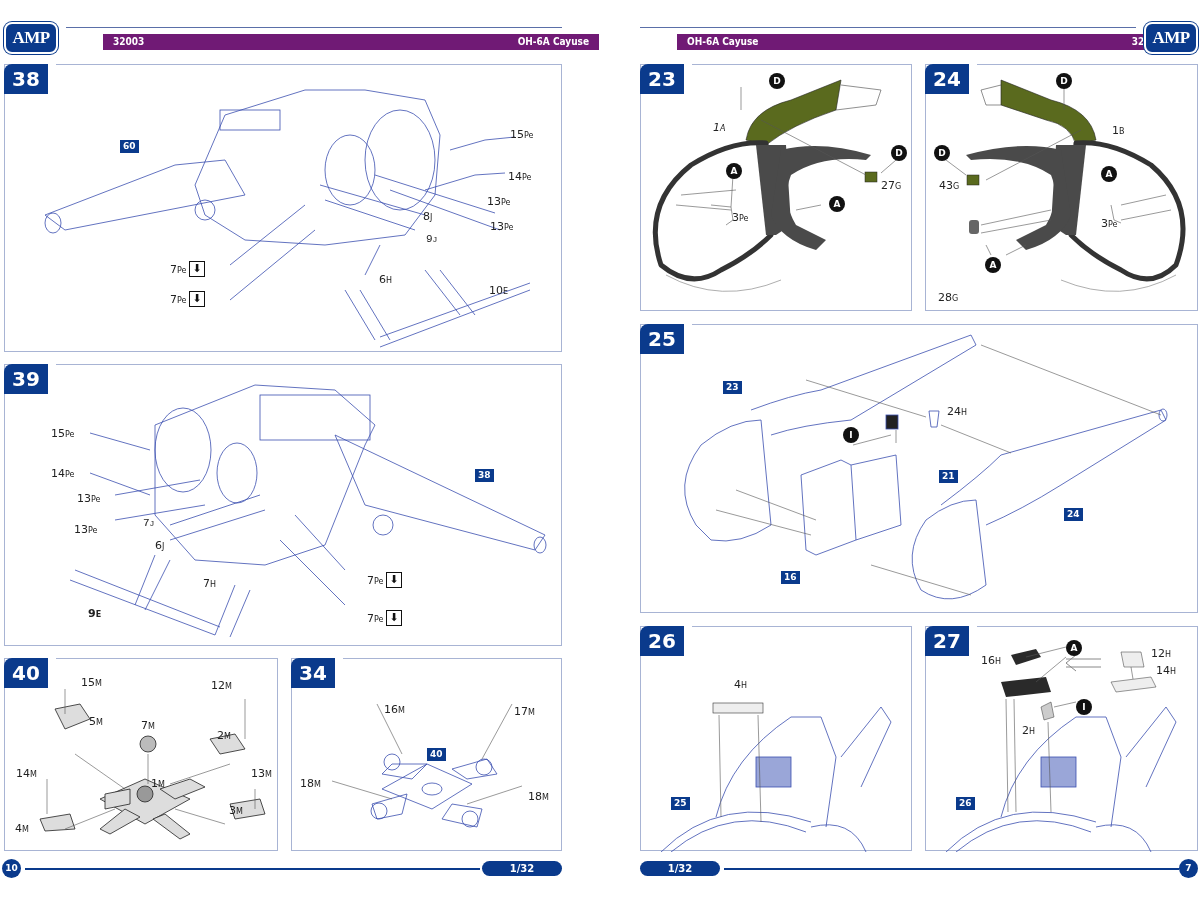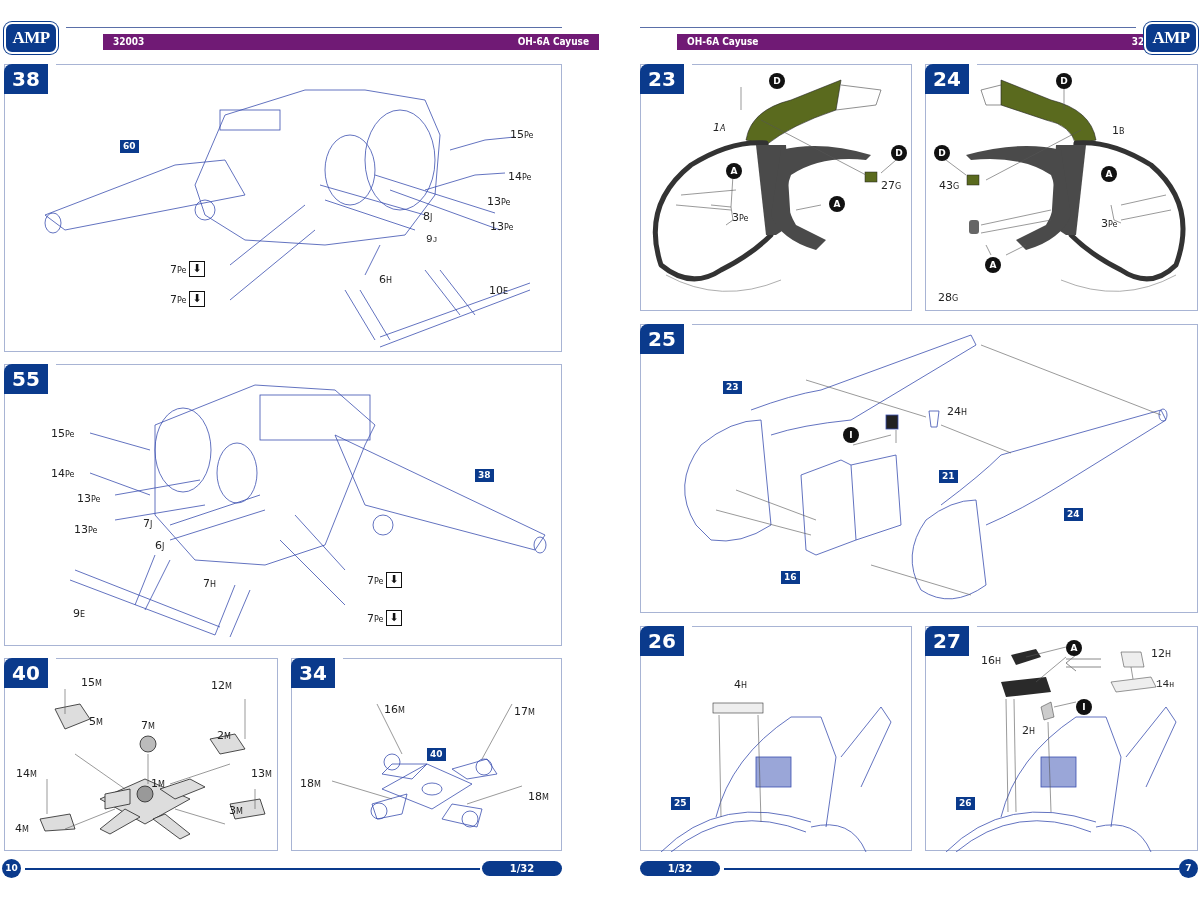--- a/index.html
+++ b/index.html
@@ -123,21 +123,21 @@
     <div class="part-label" style="left:421px; top:168px;font-family:Liberation Mono, monospace;"><span>9</span><small>J</small></div>
     <div class="part-label" style="left:374px; top:208px;"><span>6</span><small>H</small></div>
     <div class="part-label" style="left:484px; top:219px;"><span>10</span><small>E</small></div>
     <div class="part-label" style="left:165px; top:198px;"><span>7</span><small>Pe</small></div>
     <div class="pe-icon" style="left:184px; top:196px;">⬇</div>
     <div class="part-label" style="left:165px; top:228px;"><span>7</span><small>Pe</small></div>
     <div class="pe-icon" style="left:184px; top:226px;">⬇</div>
   </div>
 
   <div class="step" style="left:4px; top:364px; width:558px; height:282px;">
-    <div class="step-num">55</div>
+    <div class="step-num">39</div>
     <svg class="drawing" width="558" height="282">
       <g fill="none" stroke="#3b4fb0" stroke-width="0.8">
         <path d="M150 60 L250 20 L330 25 L370 60 L360 80 L320 180 L260 200 L190 195 L150 150 Z"></path>
         <rect x="255" y="30" width="110" height="45"></rect>
         <ellipse cx="178" cy="85" rx="28" ry="42"></ellipse>
         <ellipse cx="232" cy="108" rx="20" ry="30"></ellipse>
         <path d="M330 70 L540 170 L530 185 L360 140 Z"></path>
         <ellipse cx="535" cy="180" rx="6" ry="8"></ellipse>
         <circle cx="378" cy="160" r="10"></circle>
         <path d="M65 215 L210 270"></path>
@@ -154,24 +154,24 @@
         <path d="M165 175 L260 145"></path>
         <path d="M340 205 L290 150"></path>
         <path d="M340 240 L275 175"></path>
       </g>
     </svg>
     <div class="ref-badge" style="left:470px; top:104px;">38</div>
     <div class="part-label" style="left:46px; top:62px;"><span>15</span><small>Pe</small></div>
     <div class="part-label" style="left:46px; top:102px;"><span>14</span><small>Pe</small></div>
     <div class="part-label" style="left:72px; top:127px;"><span>13</span><small>Pe</small></div>
     <div class="part-label" style="left:69px; top:158px;"><span>13</span><small>Pe</small></div>
-    <div class="part-label" style="left:138px; top:152px;"><span>7</span><small>J</small></div>
+    <div class="part-label" style="left:138px; top:152px;font-family:Liberation Mono, monospace;"><span>7</span><small>J</small></div>
     <div class="part-label" style="left:150px; top:174px;"><span>6</span><small>J</small></div>
     <div class="part-label" style="left:198px; top:212px;"><span>7</span><small>H</small></div>
-    <div class="part-label" style="left:68px; top:242px;"><span>9</span><small>E</small></div>
+    <div class="part-label" style="left:83px; top:242px;font-weight:bold;"><span>9</span><small>E</small></div>
     <div class="part-label" style="left:362px; top:209px;"><span>7</span><small>Pe</small></div>
     <div class="pe-icon" style="left:381px; top:207px;">⬇</div>
     <div class="part-label" style="left:362px; top:247px;"><span>7</span><small>Pe</small></div>
     <div class="pe-icon" style="left:381px; top:245px;">⬇</div>
   </div>
 
   <div class="step" style="left:4px; top:658px; width:274px; height:193px;">
     <div class="step-num">40</div>
     <svg class="drawing" width="274" height="193">
       <g fill="#ddd" stroke="#222" stroke-width="0.8">
@@ -397,20 +397,20 @@
           <path d="M110 55 L140 30"></path>
         <path d="M128 80 L150 75"></path>
         <path d="M205 40 L207 52"></path>
       </g>
     </svg>
     <div class="ref-badge" style="left:30px; top:170px;">26</div>
     <div class="callout" style="left:140px; top:13px;">A</div>
     <div class="callout" style="left:150px; top:72px;">I</div>
     <div class="part-label" style="left:55px; top:27px;"><span>16</span><small>H</small></div>
     <div class="part-label" style="left:225px; top:20px;"><span>12</span><small>H</small></div>
-    <div class="part-label" style="left:230px; top:51px;font-family:Liberation Mono, monospace;"><span>14</span><small>H</small></div>
+    <div class="part-label" style="left:230px; top:37px;"><span>14</span><small>H</small></div>
     <div class="part-label" style="left:96px; top:97px;"><span>2</span><small>H</small></div>
   </div>
 
   <div class="scale-pill" style="left:40px;">1/32</div>
   <div class="footer-line" style="left:124px; width:455px;"></div>
   <div class="page-circle" style="left:579px;">7</div>
 </div>
 
 </body></html>

